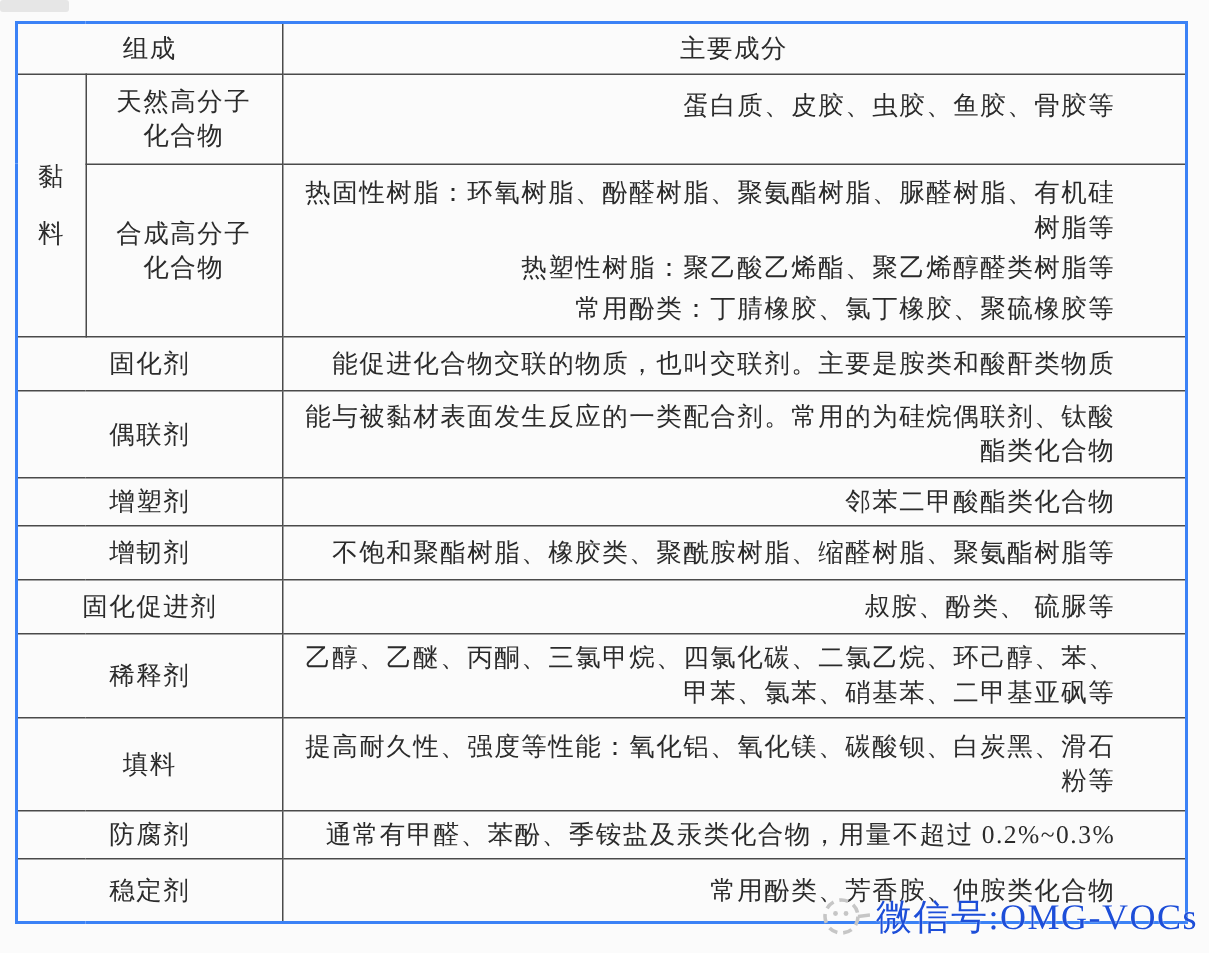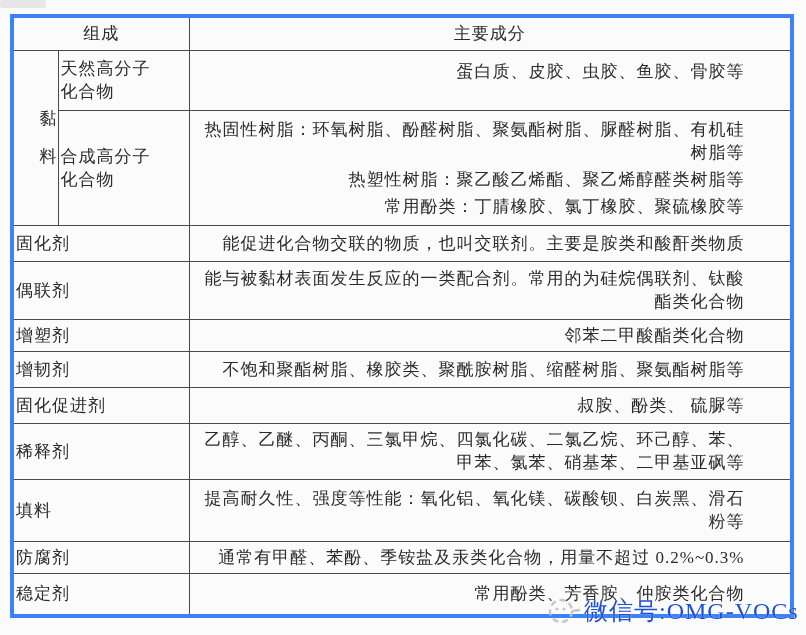--- a/index.html
+++ b/index.html
@@ -19,46 +19,46 @@
     width: 46px; height: 8px;
     background: #e3e3e3;
     border-radius: 2px;
     opacity: 0.9;
   }
   table.main-table {
     position: absolute; left: 10px; top: 14px;
     width: 780px;
     border-collapse: collapse;
     table-layout: fixed;
-    border: 4px solid #3b82f6;
+    border: 2px solid #3b82f6;
   }
   td {
     border: 1px solid #4a4a4a;
     color: #2b2b2b;
     font-size: 17px;
     letter-spacing: 1px;
     overflow: hidden;
   }
   td.header-cell {
     text-align: center;
     vertical-align: middle;
     padding: 0;
   }
   td.label-cell {
-    text-align: left;
+    text-align: center;
     vertical-align: middle;
     padding: 0 2px;
     line-height: 23px;
   }
   .label-narrow {
     display: inline-block;
     max-width: 5.8em;
   }
   td.binder-cell {
-    text-align: right;
+    text-align: center;
     vertical-align: middle;
     padding: 0;
   }
   .v-label {
     display: inline-block;
     width: 20px;
     line-height: 38px;
     white-space: normal;
     word-break: break-all;
   }

